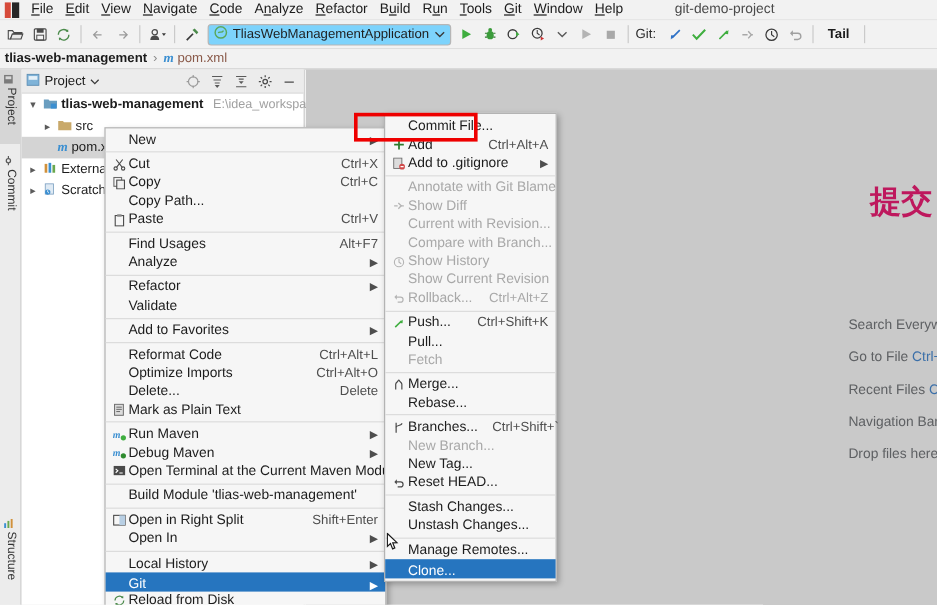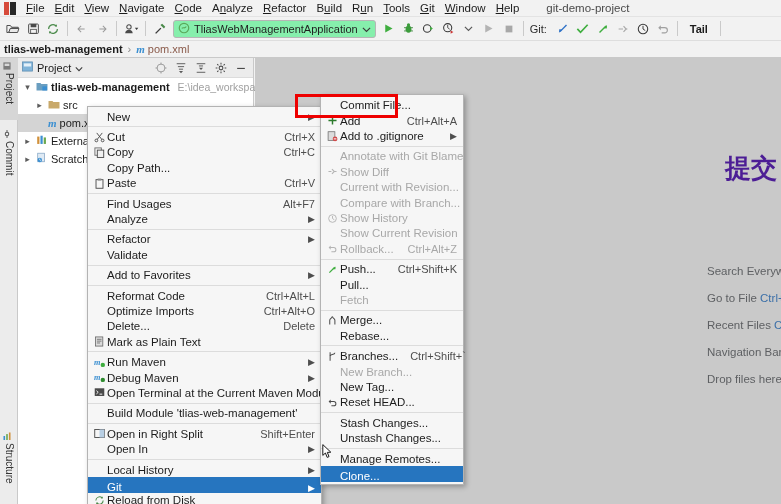--- a/index.html
+++ b/index.html
@@ -22,33 +22,33 @@
   }
   #menubar .applogo {
     width: 15px; height: 15px; margin: 0 3px 0 3px; position: relative;
   }
   #menubar .applogo .b1 { position:absolute; left:1px; top:1px; width:5px; height:13px; background:#d64a3a; }
   #menubar .applogo .b2 { position:absolute; left:7px; top:1px; width:6px; height:13px; background:#272727; }
   #menubar .mi {
     padding: 14px 5px; font-size: 11.5px; color: #1c1c1c; white-space: nowrap;
     line-height: 15px;
   }
-  #menubar .projname { margin-left: 22px; color: #4a4a4a; font-size: 11.5px; }
+  #menubar .projname { margin-left: 38px; color: #4a4a4a; font-size: 11.5px; }
   .u { text-decoration: underline; }
 
   
   #toolbar {
     position: absolute; left: 0; top: 17px; width: 781px; height: 24px;
     background: #f2f2f2; display: flex; align-items: center; padding-left: 3px;
     border-bottom: 1px solid #dedede;
   }
   .tbtn { width: 20px; height: 20px; display: flex; align-items: center; justify-content: center; }
   .tsep { width: 1px; height: 15px; background: #cacaca; margin: 0 4px; }
   .runcombo {
-    height: 18px; min-width: 168px; background: #86efac; border: 1px solid #b6b6b6;
+    height: 18px; min-width: 168px; background: #7dd3fc; border: 1px solid #b6b6b6;
     border-radius: 3px; display: flex; align-items: center; padding: 0 4px;
     font-size: 11px; gap: 4px; margin: 0 3px;
   }
   .runcombo .cname { flex: 1; color: #1f1f1f; white-space: nowrap; }
   .gitlabel { font-size: 11px; color: #2b2b2b; margin: 0 6px 0 2px; }
   .taillabel { font-size: 11px; color: #1c1c1c; font-weight: bold; margin: 0 8px; }
 
   
   #navbar {
     position: absolute; left: 0; top: 41px; width: 781px; height: 17px;
@@ -103,21 +103,21 @@
     background: #c9c9c9;
   }
   #hints {
     position: absolute; left: 452px; top: 200px; width: 320px;
     font-size: 11.5px; color: #5e6063; line-height: 27px;
   }
   #hints .hrow { white-space: nowrap; }
   #hints .key { color: #3b6fa8; }
   #annotate {
     position: absolute; left: 470px; top: 93px;
-    color: #4c1d95; font-size: 26px; font-weight: bold;
+    color: #be185d; font-size: 26px; font-weight: bold;
     font-family: "DejaVu Sans", sans-serif;
   }
 
   
   .popup {
     position: absolute; background: #f6f6f6;
     border: 1px solid #b3b3b3; box-shadow: 2px 2px 5px rgba(0,0,0,.28);
     padding: 2px 0; font-size: 11.5px; margin-left: 20px;
   }
   #ctxmenu { left: 67px; top: 106px; width: 235px; }

